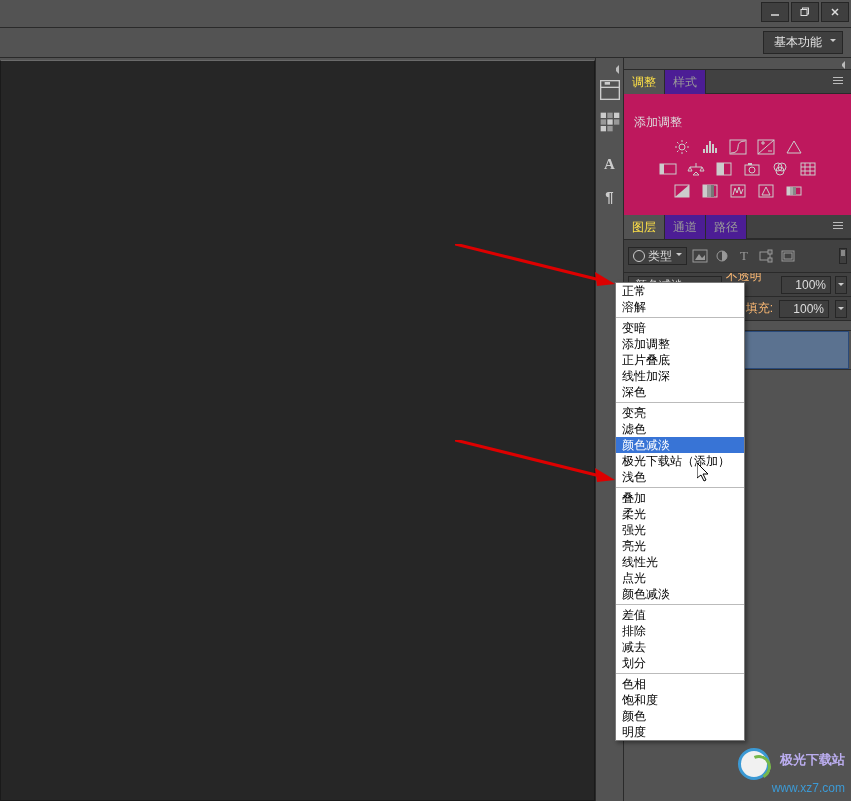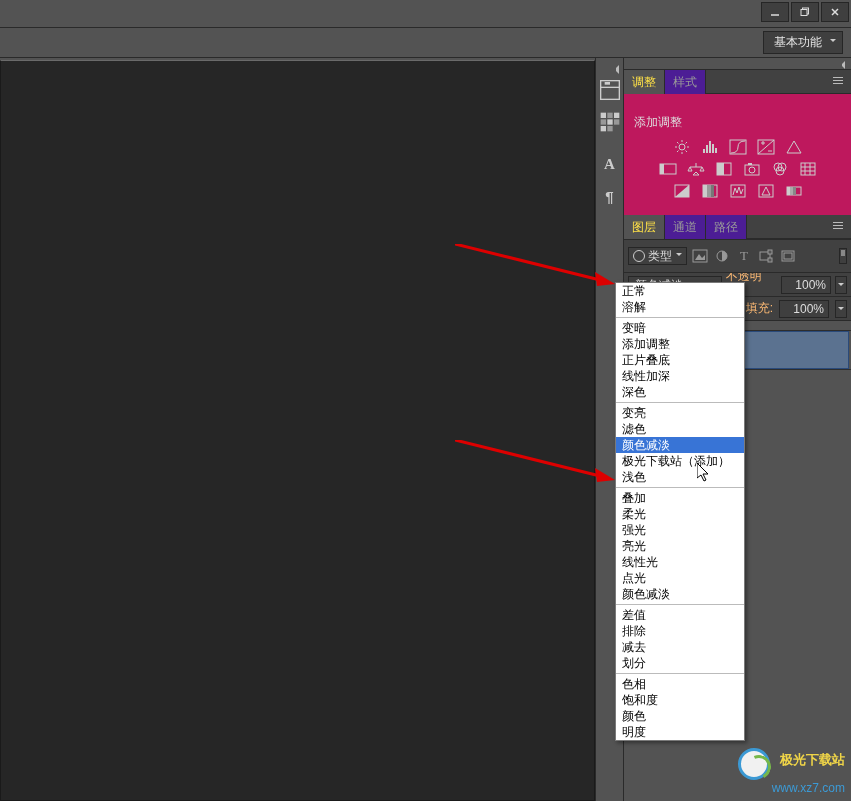--- a/index.html
+++ b/index.html
@@ -51,21 +51,21 @@
 .dropdown .opt{padding:1px 6px;color:#000;font-size:12px;white-space:nowrap;height:16px;line-height:14px}
 .dropdown .opt.hl{background:#3874d6;color:#fff;position:relative}
 .dropdown .sep{height:1px;background:#bbb;margin:2px 0}
 .cursor{position:absolute;left:697px;top:463px;z-index:200;pointer-events:none}
 .arrow{position:absolute;z-index:90;pointer-events:none}
 .arrow.a1{left:455px;top:244px}
 .arrow.a2{left:455px;top:440px}
 .watermark{position:absolute;right:6px;bottom:6px;z-index:50;opacity:0.92;text-align:right}
 .watermark .logo{width:32px;height:32px;border-radius:50%;border:3px solid #3aa0e0;display:inline-block;position:relative;background:#fff}
 .watermark .logo::before{content:"";position:absolute;left:6px;top:4px;width:18px;height:18px;border:3px solid #7ac04a;border-radius:50%;border-bottom-color:transparent;border-left-color:transparent;transform:rotate(20deg)}
-.watermark .txt1{color:#fde047;font-size:13px;display:inline-block;vertical-align:top;margin-top:3px;margin-left:10px;font-weight:bold}
+.watermark .txt1{color:#c4b5fd;font-size:13px;display:inline-block;vertical-align:top;margin-top:3px;margin-left:10px;font-weight:bold}
 .watermark .txt2{color:#3aa0e0;font-size:12px;margin-top:-2px}
 </style>
 </head>
 <body>
 
 <div class="titlebar">
   <div class="winbtn">
       <svg viewBox="0 0 10 10">
         <line x1="1" y1="8" x2="9" y2="8" stroke="#ddd" stroke-width="1.5"></line>
       </svg>

